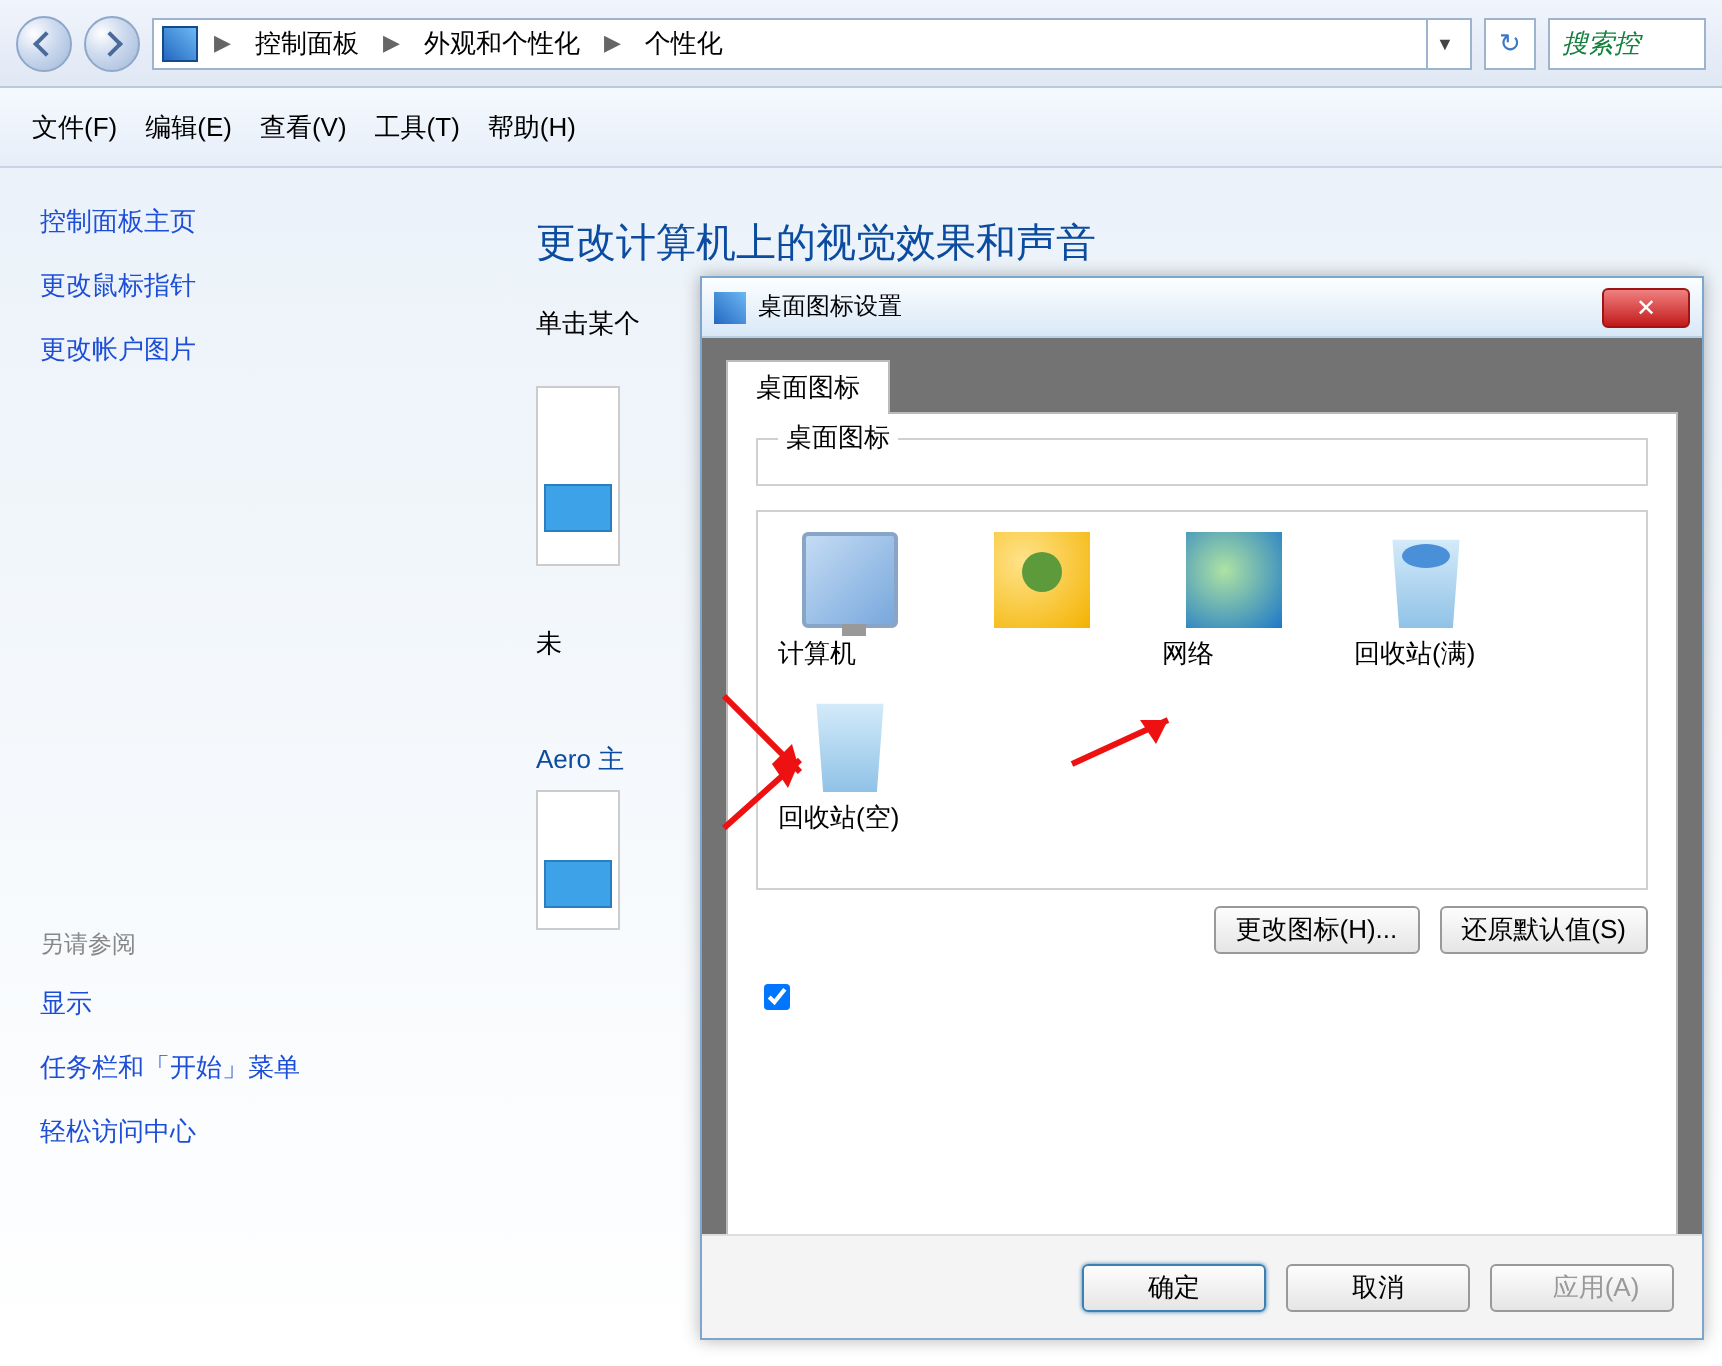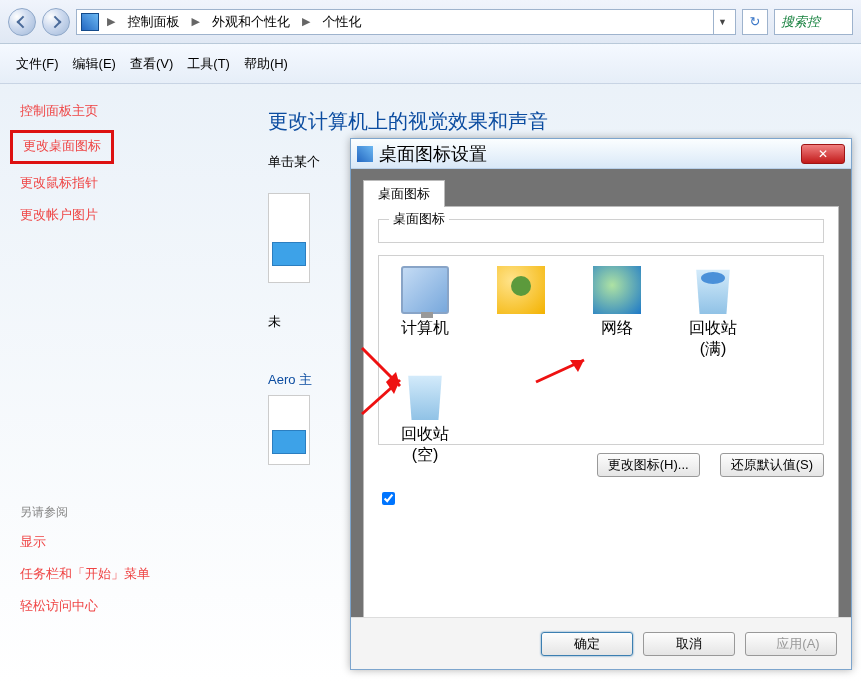--- a/index.html
+++ b/index.html
@@ -19,56 +19,56 @@
   .searchbox { flex:1; height:26px; border:1px solid #9eb3cd; background:#fff; color:#15803d; padding:0 6px; display:flex; align-items:center; font-style:italic; }
   .cpicon{width:18px;height:18px;background:linear-gradient(45deg,#2468c2,#6cb8f2);border:1px solid #134a8a;}
 
   
   .menubar { height:40px; display:flex; align-items:center; gap:14px; padding:0 16px; background:linear-gradient(to bottom,#f5f9ff,#e6eef8); border-bottom:1px solid #c8d4e4; }
   .menubar .mitem { cursor:pointer; }
 
   
   .content { display:flex; height:611px; }
   .sidebar { width:240px; padding:18px 20px; }
-  .sidebar .link { color:#ef4444; margin-bottom:14px; cursor:pointer; }
+  .sidebar .link { color:#1d4ed8; margin-bottom:14px; cursor:pointer; }
   .sidebar .hl { border:3px solid #d11; padding:4px 10px 6px; margin:-4px -10px 10px; display:inline-block; }
   .sidebar .sub { margin-top:280px; color:#888; font-size:12px; margin-bottom:12px; }
   .main { flex:1; padding:18px 28px; }
   .main h1{ font-weight:normal; color:#0b4ca0; font-size:20px; margin:6px 0 18px; }
   .main .subtxt { margin-bottom:22px; }
   .main .grouplbl { color:#0b4ca0; margin:6px 0; }
   .thumbbox{ width:42px; height:90px; border:1px solid #ccc; background:#fff; position:relative; margin-bottom:30px; }
   .thumbbox .band{ position:absolute; left:3px; right:3px; top:48px; height:24px; background:#3da2e8; border:1px solid #2b7ec0;}
 
   
   .dlg { position:absolute; left:350px; top:138px; width:502px; height:532px; background:#fff; border:1px solid #7da5cd; box-shadow:0 0 8px rgba(0,0,0,.3); }
   .dlg .titlebar { height:30px; background:linear-gradient(to bottom,#fbfeff,#d9e8f7); border-bottom:1px solid #b8cfe8; display:flex; align-items:center; padding:0 6px; }
   .dlg .titlebar .ticon{width:16px;height:16px;background:linear-gradient(45deg,#2468c2,#6cb8f2);margin-right:6px;}
-  .dlg .titlebar .ttl{font-size:18px;}
+  .dlg .titlebar .ttl{font-size:12px;}
   .dlg .tbclose{ margin-left:auto; width:44px; height:20px; background:linear-gradient(to bottom,#f08080,#c21a1a); border:1px solid #9e1515; border-radius:3px; color:#fff; text-align:center; font-size:12px; line-height:18px; cursor:pointer;}
   .dlg .body { padding:10px 12px 10px; height:448px; background:#737373; }
   .tabstrip { display:flex; }
   .tab { background:#fff; border:1px solid #bbb; border-bottom:none; padding:4px 14px; font-size:13px; position:relative; top:1px; z-index:2; }
   .tabpage { background:#fff; border:1px solid #bbb; height:416px; padding:12px 14px; }
   .group { border:1px solid #d0d0d0; padding:10px 12px 12px; margin-bottom:12px; position:relative; }
   .group .legend{ position:absolute; top:-10px; left:10px; background:#fff; padding:0 4px; }
   .chkrow{ display:flex; flex-wrap:wrap; }
   .chk { width:50%; display:flex; align-items:center; gap:6px; margin-bottom:8px; }
   .chk input{ width:14px; height:14px; }
   .iconpane { border:1px solid #d0d0d0; height:190px; padding:10px; display:flex; flex-wrap:wrap; align-content:flex-start; gap:12px 24px; }
-  .icn { width:72px; text-align:center; font-size:16px; cursor:pointer;}
+  .icn { width:72px; font-size:13px; cursor:pointer;}
   .icn .pic{ width:48px; height:48px; margin:0 auto 4px; position:relative; }
   .mon{ background:linear-gradient(135deg,#c4dbf4,#78a8dc); border:2px solid #88a4c7; border-radius:3px;}
   .mon::after{content:"";position:absolute;bottom:-6px;left:18px;width:12px;height:6px;background:#999;}
   .usr{ background:radial-gradient(circle at 30% 30%,#ffe38a,#f3b200); }
   .usr::after{content:"";position:absolute;left:14px;top:10px;width:20px;height:20px;border-radius:50%;background:#5c9a3c;}
   .net{ background:radial-gradient(circle at 40% 40%,#aee2a3,#1c78c8);}
   .bin{ background:linear-gradient(to bottom,#d9eefc,#90c2e6); clip-path:polygon(15% 8%,85% 8%,78% 100%,22% 100%); }
   .binfull::before{content:"";position:absolute;left:12px;top:6px;width:24px;height:12px;border-radius:50%;background:#4a90d9;}
-  .btnrow{ display:flex; justify-content:flex-end; gap:20px; margin-top:8px; }
+  .btnrow{ display:flex; justify-content:flex-end; gap:10px; margin-top:8px; }
   .btn{ min-width:92px; height:24px; background:linear-gradient(to bottom,#fdfdfd,#e5e5e5); border:1px solid #999; border-radius:3px; font-size:13px; cursor:pointer; padding:0 10px;}
   .btn.def{ border:1px solid #3c7fb1; box-shadow:0 0 2px #3c7fb1;}
   .btn:disabled{ color:#999;padding-left:24px; }
   .allow { display:flex; align-items:center; gap:6px; margin-top:12px; }
   .dlg .footer{ height:52px; background:#f4f4f4; border-top:1px solid #ddd; display:flex; align-items:center; justify-content:flex-end; gap:10px; padding:0 14px;}
 
   
   .arrow{ position:absolute; pointer-events:none; }
   .arrow svg{display:block;}
 </style>
@@ -98,21 +98,20 @@
   <span class="mitem">文件(F)</span>
   <span class="mitem">编辑(E)</span>
   <span class="mitem">查看(V)</span>
   <span class="mitem">工具(T)</span>
   <span class="mitem">帮助(H)</span>
 </div>
 
 <div class="content">
   <div class="sidebar">
     <div class="link">控制面板主页</div>
-    <div class="hl"><div class="link" style="margin-bottom:0">更改桌面图标</div></div>
     <div class="link">更改鼠标指针</div>
     <div class="link">更改帐户图片</div>
 
     <div class="sub">另请参阅</div>
     <div class="link">显示</div>
     <div class="link">任务栏和「开始」菜单</div>
     <div class="link">轻松访问中心</div>
   </div>
 
   <div class="main">

